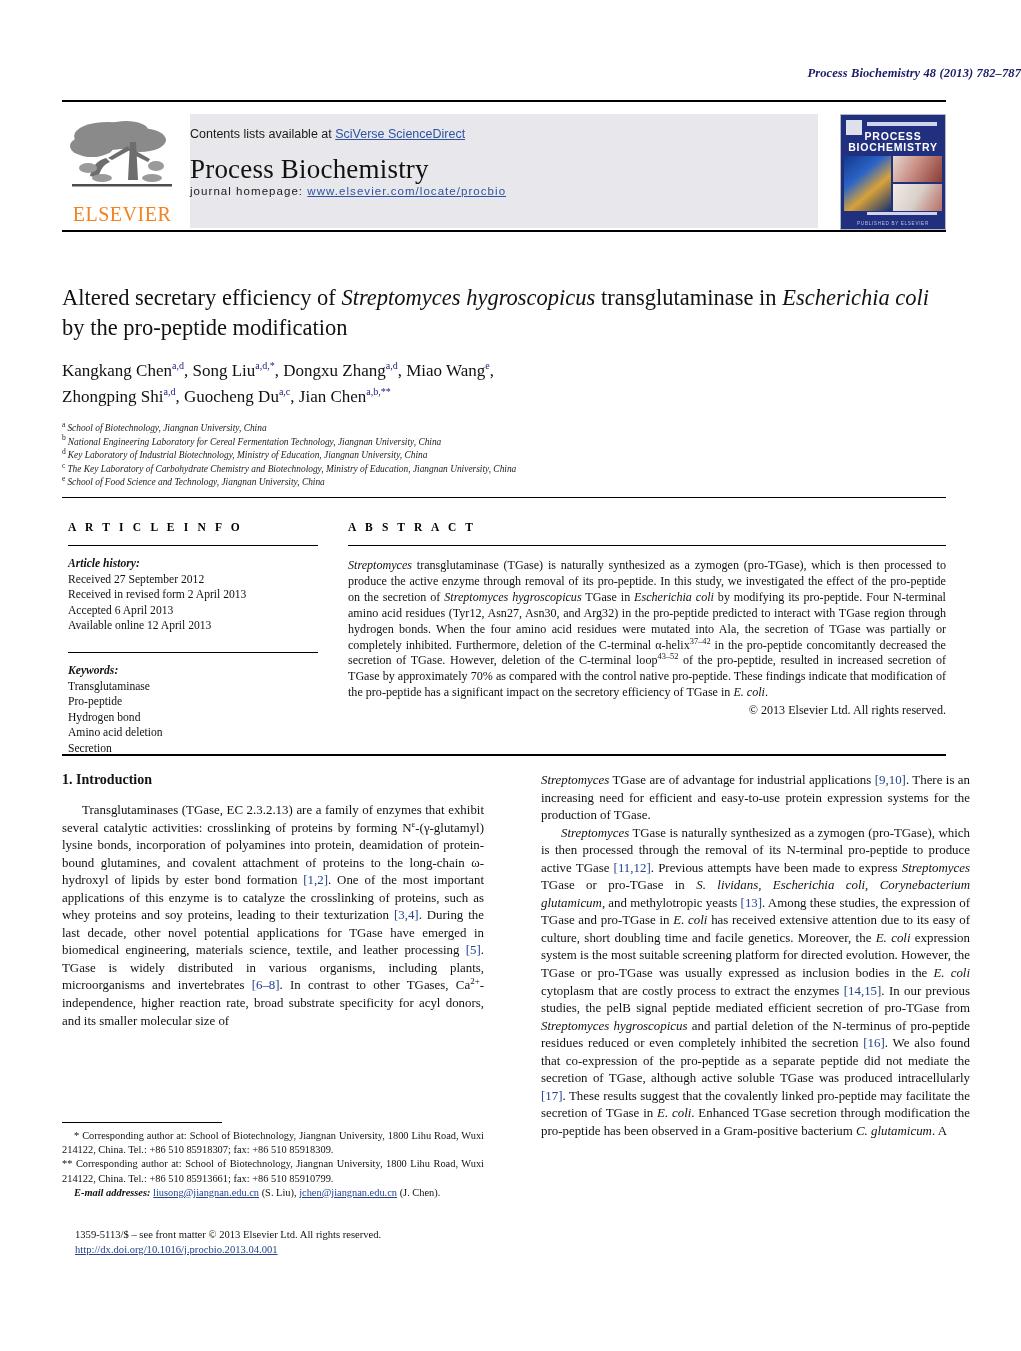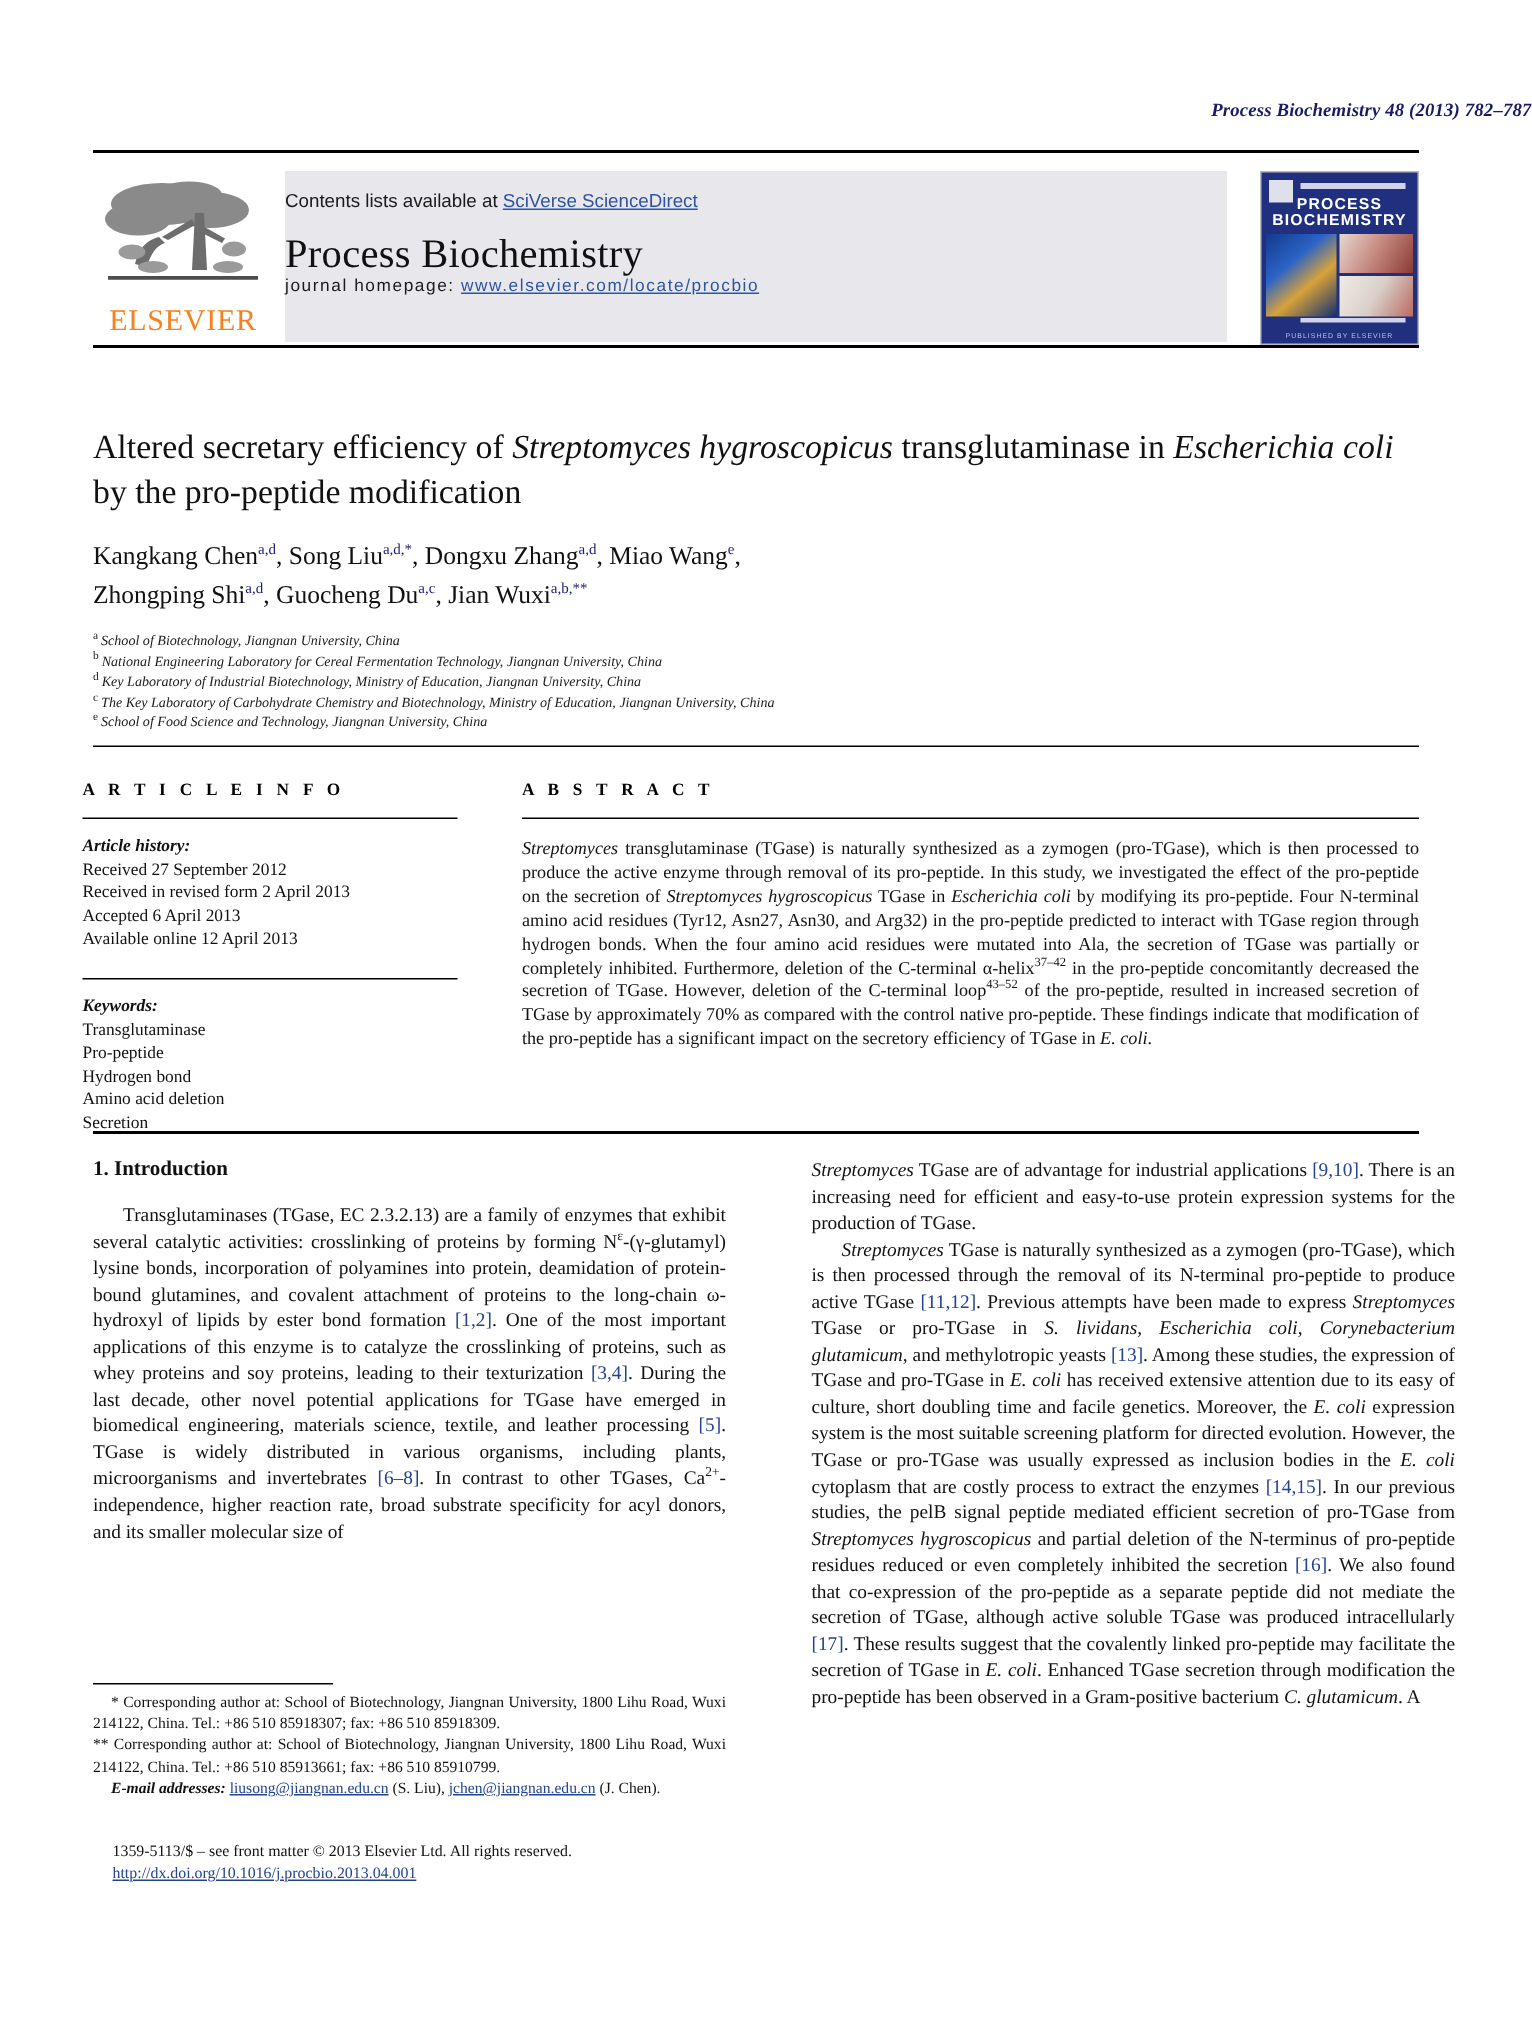--- a/index.html
+++ b/index.html
@@ -247,21 +247,21 @@
     left: 62px;
     width: 884px;
     height: 1px;
     background: #000;
   }
   .rule-a { top: 497px; }
 
   .info-col {
     position: absolute;
     top: 521px;
-    left: 55px;
+    left: 68px;
     width: 250px;
   }
   .abs-col {
     position: absolute;
     top: 521px;
     left: 348px;
     width: 598px;
   }
   .sec-head {
     font-family: "Liberation Serif", serif;
@@ -433,21 +433,21 @@
   </div>
 
   <div class="title-block">
     <h1 class="paper-title">
       <span>Altered secretary efficiency of </span><i>Streptomyces hygroscopicus</i><span> transglutaminase in</span>
       <i>Escherichia coli</i><span> by the pro-peptide modification</span>
     </h1>
 
     <div class="authors">
       <span><span>Kangkang Chen</span><sup>a,d</sup><span>, </span></span><span><span>Song Liu</span><sup>a,d,*</sup><span>, </span></span><span><span>Dongxu Zhang</span><sup>a,d</sup><span>, </span></span><span><span>Miao Wang</span><sup>e</sup><span>,</span></span><br>
-      <span><span>Zhongping Shi</span><sup>a,d</sup><span>, </span></span><span><span>Guocheng Du</span><sup>a,c</sup><span>, </span></span><span><span>Jian Wuxi</span><sup>a,b,**</sup></span>
+      <span><span>Zhongping Shi</span><sup>a,d</sup><span>, </span></span><span><span>Guocheng Du</span><sup>a,c</sup><span>, </span></span><span><span>Jian Chen</span><sup>a,b,**</sup></span>
     </div>
 
     <div class="affiliations">
       <div class="aff"><sup>a</sup><span>School of Biotechnology, Jiangnan University, China</span></div>
       <div class="aff"><sup>b</sup><span>National Engineering Laboratory for Cereal Fermentation Technology, Jiangnan University, China</span></div>
       <div class="aff"><sup>d</sup><span>Key Laboratory of Industrial Biotechnology, Ministry of Education, Jiangnan University, China</span></div>
       <div class="aff"><sup>c</sup><span>The Key Laboratory of Carbohydrate Chemistry and Biotechnology, Ministry of Education, Jiangnan University, China</span></div>
       <div class="aff"><sup>e</sup><span>School of Food Science and Technology, Jiangnan University, China</span></div>
     </div>
   </div>
@@ -472,20 +472,21 @@
       <span class="row">Hydrogen bond</span>
       <span class="row">Amino acid deletion</span>
       <span class="row">Secretion</span>
     </div>
   </div>
 
   <div class="abs-col">
     <div class="sec-head">A B S T R A C T</div>
     <div class="thin-rule"></div>
     <div class="abs-body"><i>Streptomyces</i><span> transglutaminase (TGase) is naturally synthesized as a zymogen (pro-TGase), which is then processed to produce the active enzyme through removal of its pro-peptide. In this study, we investigated the effect of the pro-peptide on the secretion of </span><i>Streptomyces hygroscopicus</i><span> TGase in </span><i>Escherichia coli</i><span> by modifying its pro-peptide. Four N-terminal amino acid residues (Tyr12, Asn27, Asn30, and Arg32) in the pro-peptide predicted to interact with TGase region through hydrogen bonds. When the four amino acid residues were mutated into Ala, the secretion of TGase was partially or completely inhibited. Furthermore, deletion of the C-terminal α-helix</span><sup>37–42</sup><span> in the pro-peptide concomitantly decreased the secretion of TGase. However, deletion of the C-terminal loop</span><sup>43–52</sup><span> of the pro-peptide, resulted in increased secretion of TGase by approximately 70% as compared with the control native pro-peptide. These findings indicate that modification of the pro-peptide has a significant impact on the secretory efficiency of TGase in </span><i>E. coli</i><span>.</span></div>
+    <div class="copyright">© 2013 Elsevier Ltd. All rights reserved.</div>
   </div>
 
   <div class="rule-wide rule-b"></div>
 
   <div class="body-left">
     <h2 class="h2">1.  Introduction</h2>
     <p class="para"><span>Transglutaminases (TGase, EC 2.3.2.13) are a family of enzymes that exhibit several catalytic activities: crosslinking of proteins by forming N</span><sup>ε</sup><span>-(γ-glutamyl) lysine bonds, incorporation of polyamines into protein, deamidation of protein-bound glutamines, and covalent attachment of proteins to the long-chain ω-hydroxyl of lipids by ester bond formation </span><span class="ref">[1,2]</span><span>. One of the most important applications of this enzyme is to catalyze the crosslinking of proteins, such as whey proteins and soy proteins, leading to their texturization </span><span class="ref">[3,4]</span><span>. During the last decade, other novel potential applications for TGase have emerged in biomedical engineering, materials science, textile, and leather processing </span><span class="ref">[5]</span><span>. TGase is widely distributed in various organisms, including plants, microorganisms and invertebrates </span><span class="ref">[6–8]</span><span>. In contrast to other TGases, Ca</span><sup>2+</sup><span>-independence, higher reaction rate, broad substrate specificity for acyl donors, and its smaller molecular size of</span></p>
   </div>
 
   <div class="body-right">

